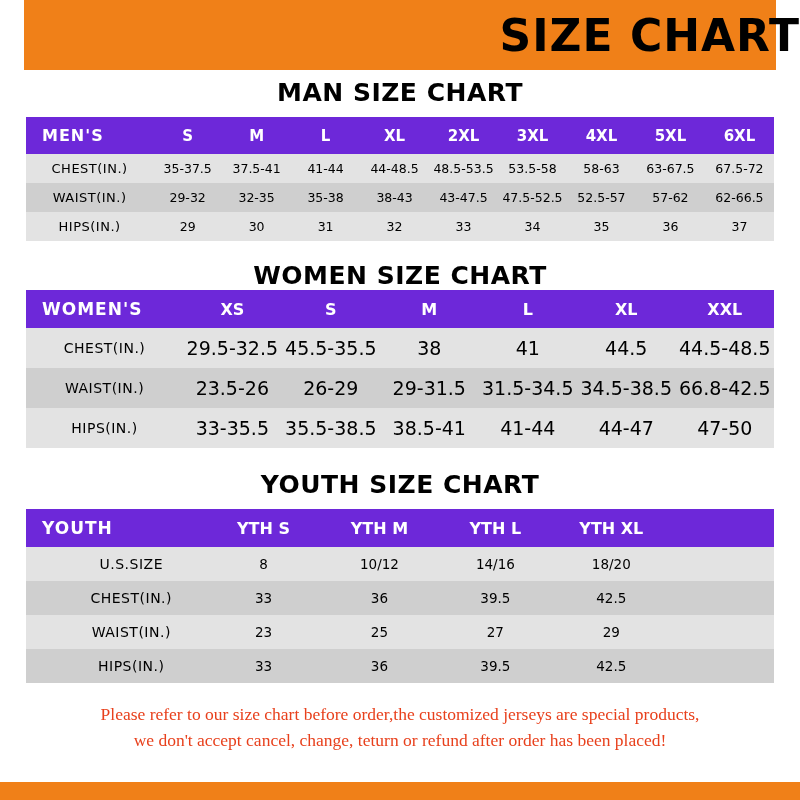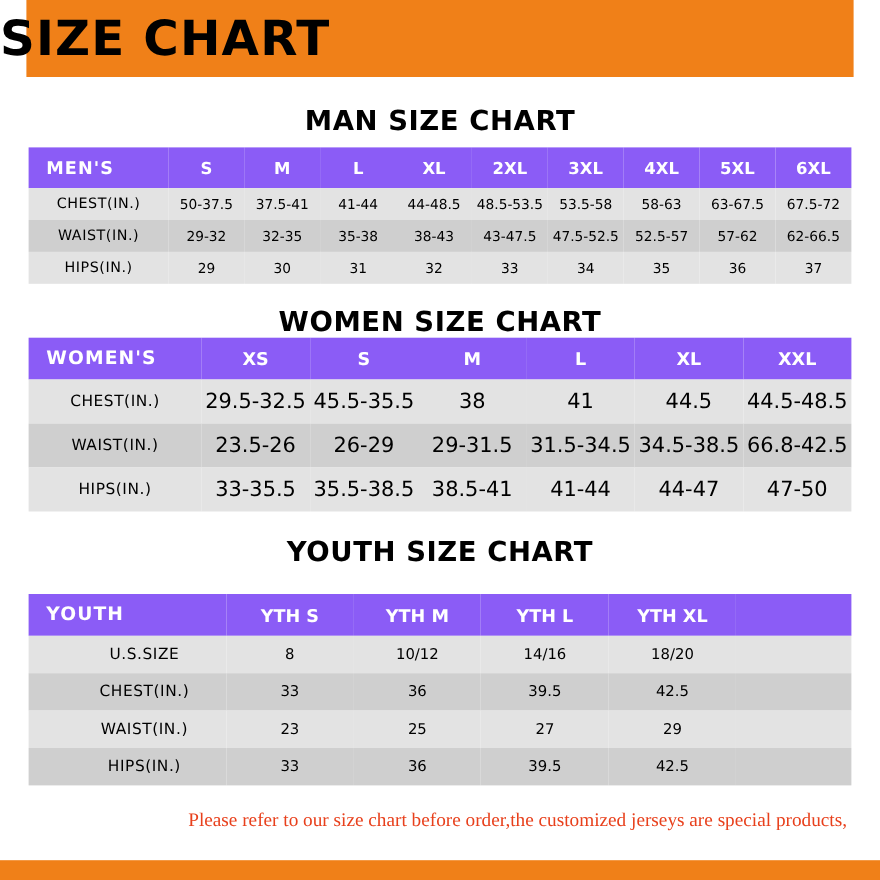--- a/index.html
+++ b/index.html
@@ -21,21 +21,21 @@
     background: #ffffff;
     display: flex;
     flex-direction: column;
   }
   
   .header-band {
     background: #f08018;
     height: 70px;
     display: flex;
     align-items: center;
-    justify-content: flex-start;
+    justify-content: flex-end;
     position: relative;
   }
   .header-band .side-white {
     position: absolute;
     top: 0;
     bottom: 0;
     width: 24px;
     background: #ffffff;
   }
   .header-band .side-white.left { left: 0; }
@@ -57,38 +57,38 @@
   }
 
   .section-title {
     text-align: center;
     font-family: "DejaVu Sans", sans-serif;
     font-weight: bold;
     font-size: 25px;
     color: #000000;
     letter-spacing: 0.5px;
   }
-  .t-man { margin-top: 25px; margin-bottom: 10px; }
+  .t-man { margin-top: 8px; margin-bottom: 10px; }
   .t-women { margin-top: 20px; margin-bottom: 0; }
-  .t-youth { margin-top: 22px; margin-bottom: 24px; }
+  .t-youth { margin-top: 22px; margin-bottom: 10px; }
 
   table.size-table {
     width: 100%;
     border-collapse: collapse;
     table-layout: fixed;
   }
   table.size-table th,
   table.size-table td {
     text-align: center;
     font-family: "DejaVu Sans", sans-serif;
     color: #000000;
   }
   
   table.size-table thead tr {
-    background: #8b5cf6;
+    background: #6d28d9;
   }
   table.size-table thead th {
     color: #ffffff;
     font-weight: bold;
     font-size: 15px;
     padding: 9px 2px;
   }
   table.size-table thead th.rowlabel {
     text-align: left;
     padding-left: 16px;
@@ -114,21 +114,21 @@
   table#women-table tbody td.rowlabel { font-size: 14px; }
 
   
   table#youth-table thead th { font-size: 16px; }
   table#youth-table thead th.rowlabel { font-size: 17px; margin-top: 20px; }
   table#youth-table tbody td { font-size: 13.5px; padding: 9px 1px; }
   table#youth-table tbody td.rowlabel { font-size: 14px; padding-left: 32px; }
 
   .note {
     margin-top: 18px;
-    text-align: right;
+    text-align: center;
     color: #e8401c;
     font-family: "Liberation Serif", serif;
     font-size: 17.5px;
     line-height: 1.5;
     padding: 0 4px;
   }
   .note div { white-space: nowrap; }
 
   .footer-band {
     height: 18px;
@@ -161,21 +161,21 @@
           <th>2XL</th>
           <th>3XL</th>
           <th>4XL</th>
           <th>5XL</th>
           <th>6XL</th>
         </tr>
       </thead>
       <tbody>
         <tr class="light">
           <td class="rowlabel">CHEST(IN.)</td>
-          <td>50-37.5</td>
+          <td>35-37.5</td>
           <td>37.5-41</td>
           <td>41-44</td>
           <td>44-48.5</td>
           <td>48.5-53.5</td>
           <td>53.5-58</td>
           <td>58-63</td>
           <td>63-67.5</td>
           <td>67.5-72</td>
         </tr>
         <tr class="dark">
@@ -292,18 +292,19 @@
           <td>36</td>
           <td>39.5</td>
           <td>42.5</td>
           <td></td>
         </tr>
       </tbody>
     </table>
 
     <div class="note">
       <div>Please refer to our size chart before order,the customized jerseys are special products,</div>
+      <div>we don't accept cancel, change, teturn or refund after order has been placed!</div>
     </div>
 
   </div>
 
   <div class="footer-band"></div>
 </div>
 
 </body></html>

